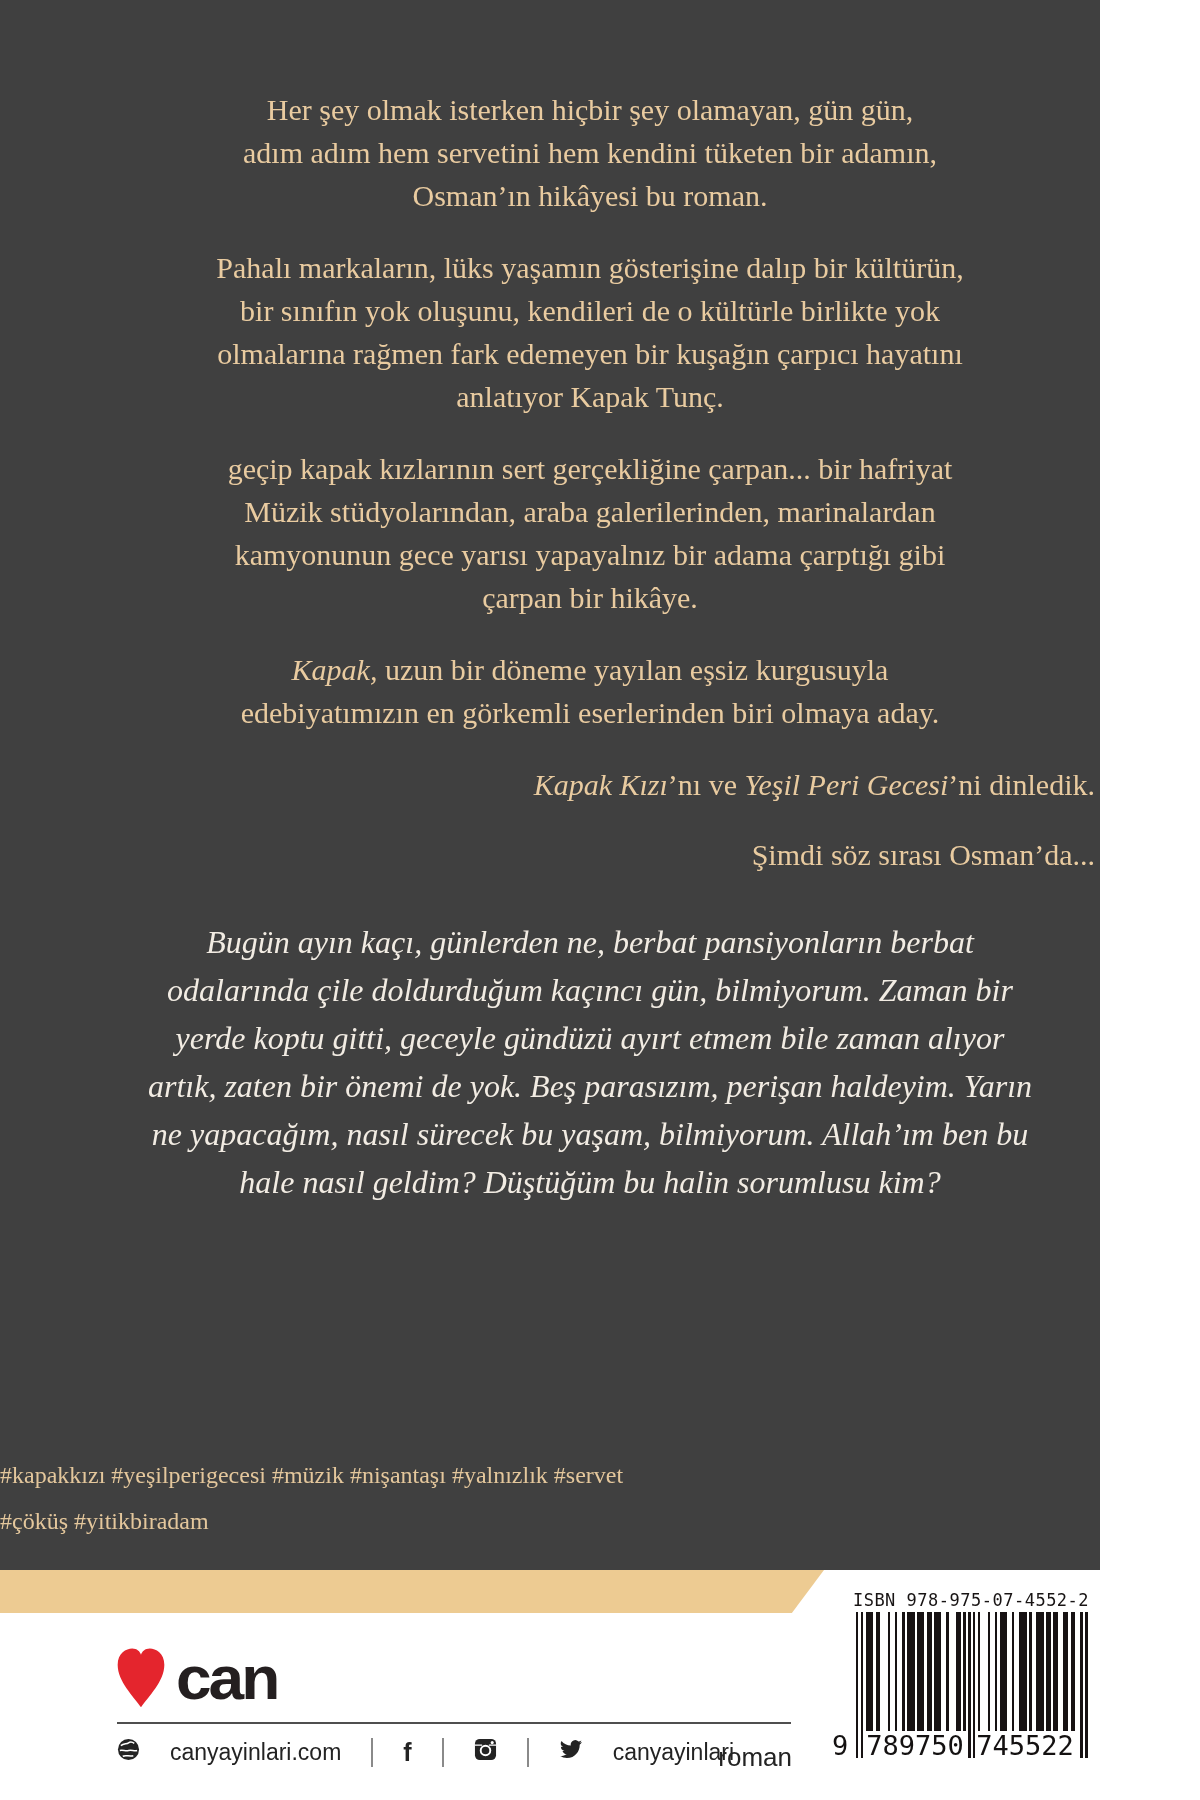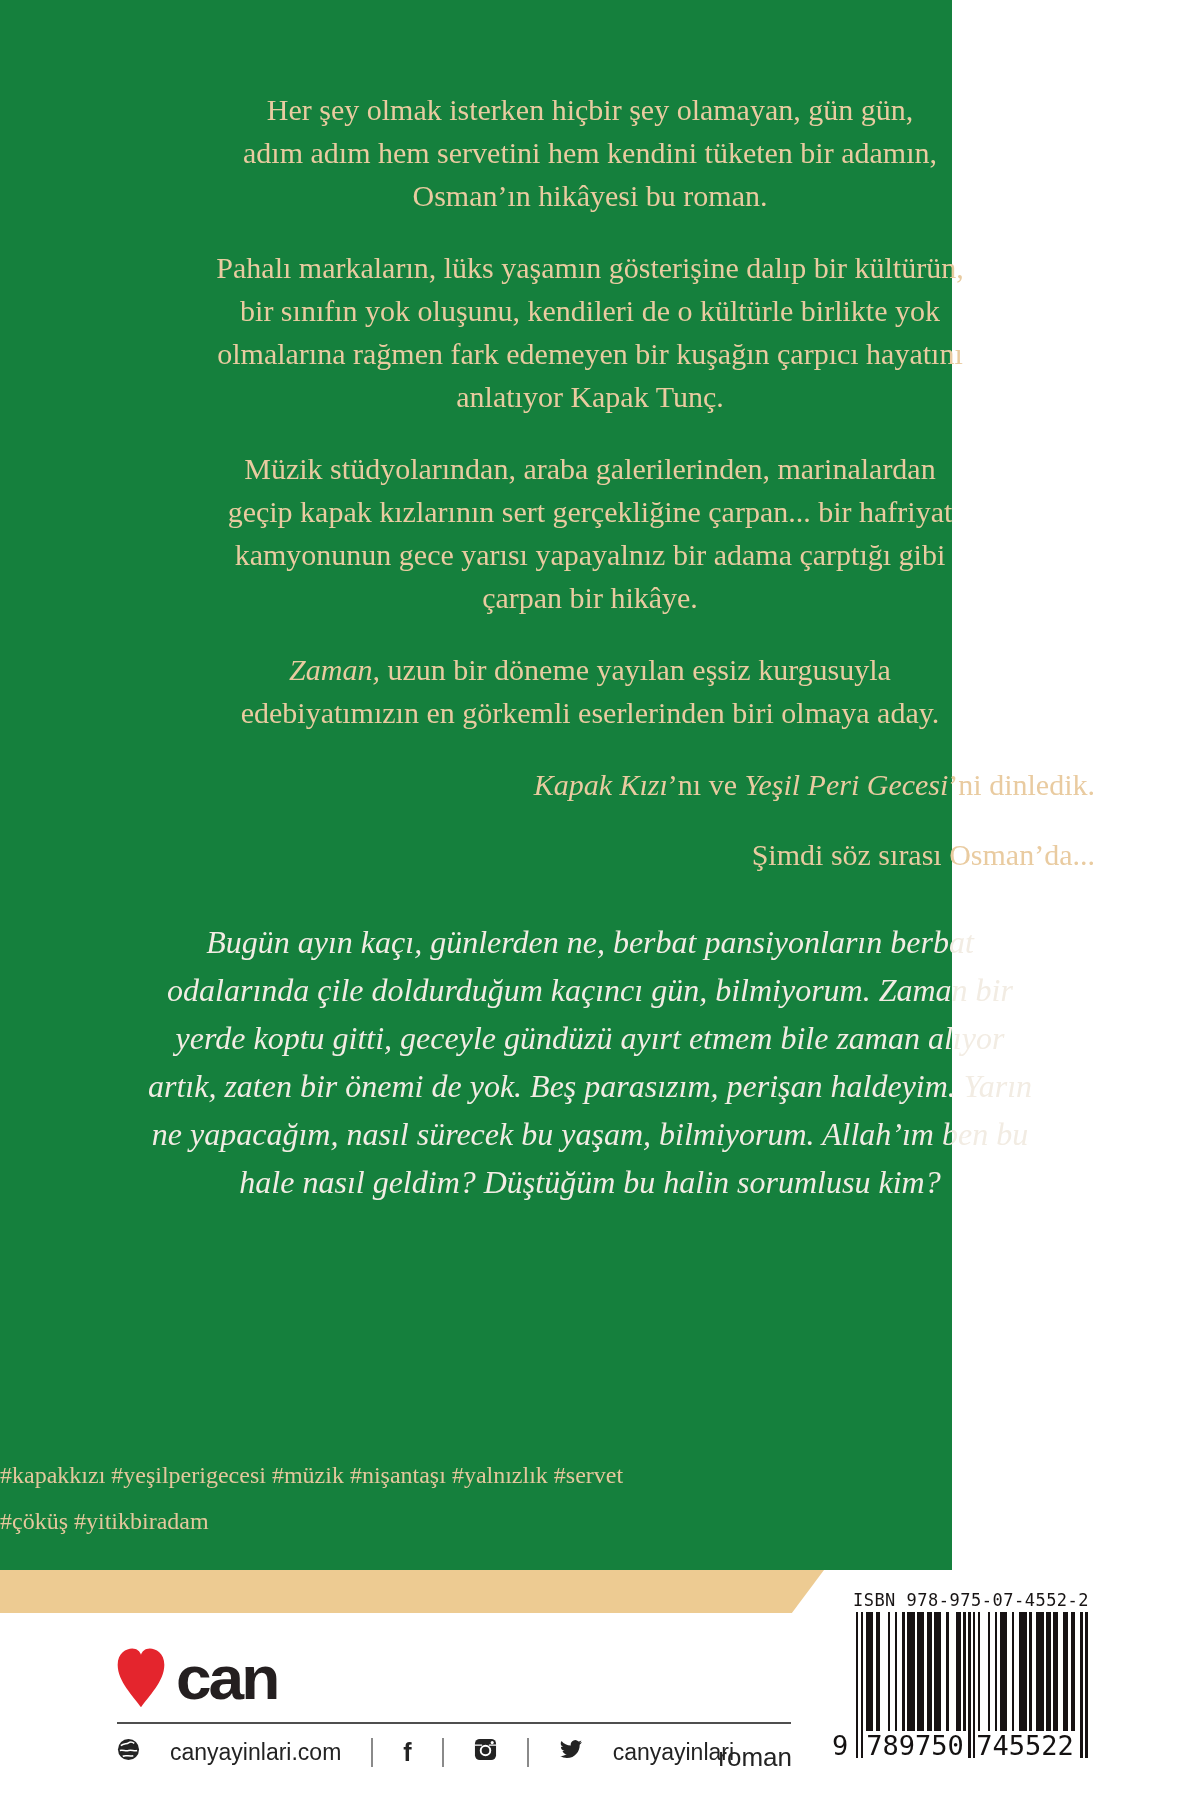--- a/index.html
+++ b/index.html
@@ -3,21 +3,21 @@
 <meta charset="utf-8">
 <style>
   html,body{margin:0;padding:0;}
   body{
     width:1200px;height:1800px;position:relative;background:#ffffff;
     font-family:"Liberation Serif", serif;
   }
   .scan{position:absolute;left:0;top:0;width:1200px;height:1800px;overflow:hidden;background:#ffffff;}
 
   
-  .cover{position:absolute;left:0;top:0;width:952px;height:1570px;background:#15803d;}
+  .cover{position:absolute;left:0;top:0;width:1100px;height:1570px;background:#404040;}
 
   .copy{position:absolute;left:85px;top:88px;width:1010px;text-align:center;color:#e9cba0;}
   .blurb{font-size:30px;line-height:43px;margin:0 0 29px 0;font-weight:400;}
   .blurb .line{display:block;}
   .single{margin:6px 0 27px 0;text-align:right;}
   .em{font-style:italic;}
 
   .quote{margin:42px 0 0 0;font-style:italic;color:#f2ece3;font-size:32px;line-height:48px;}
   .quote .line{display:block;}
 
@@ -74,28 +74,28 @@
       </p>
 
       <p class="blurb">
         <span class="line">Pahalı markaların, lüks yaşamın gösterişine dalıp bir kültürün,</span>
         <span class="line">bir sınıfın yok oluşunu, kendileri de o kültürle birlikte yok</span>
         <span class="line">olmalarına rağmen fark edemeyen bir kuşağın çarpıcı hayatını</span>
         <span class="line">anlatıyor Kapak Tunç.</span>
       </p>
 
       <p class="blurb">
+        <span class="line">geçip kapak kızlarının sert gerçekliğine çarpan... bir hafriyat</span>
         <span class="line">Müzik stüdyolarından, araba galerilerinden, marinalardan</span>
-        <span class="line">geçip kapak kızlarının sert gerçekliğine çarpan... bir hafriyat</span>
         <span class="line">kamyonunun gece yarısı yapayalnız bir adama çarptığı gibi</span>
         <span class="line">çarpan bir hikâye.</span>
       </p>
 
       <p class="blurb">
-        <span class="line"><span class="em">Zaman,</span><span> uzun bir döneme yayılan eşsiz kurgusuyla</span></span>
+        <span class="line"><span class="em">Kapak,</span><span> uzun bir döneme yayılan eşsiz kurgusuyla</span></span>
         <span class="line">edebiyatımızın en görkemli eserlerinden biri olmaya aday.</span>
       </p>
 
       <p class="blurb single"><span class="em">Kapak Kızı</span><span>’nı ve </span><span class="em">Yeşil Peri Gecesi</span><span>’ni dinledik.</span></p>
 
       <p class="blurb single">Şimdi söz sırası Osman’da...</p>
 
       <div class="quote">
         <span class="line">Bugün ayın kaçı, günlerden ne, berbat pansiyonların berbat</span>
         <span class="line">odalarında çile doldurduğum kaçıncı gün, bilmiyorum. Zaman bir</span>

